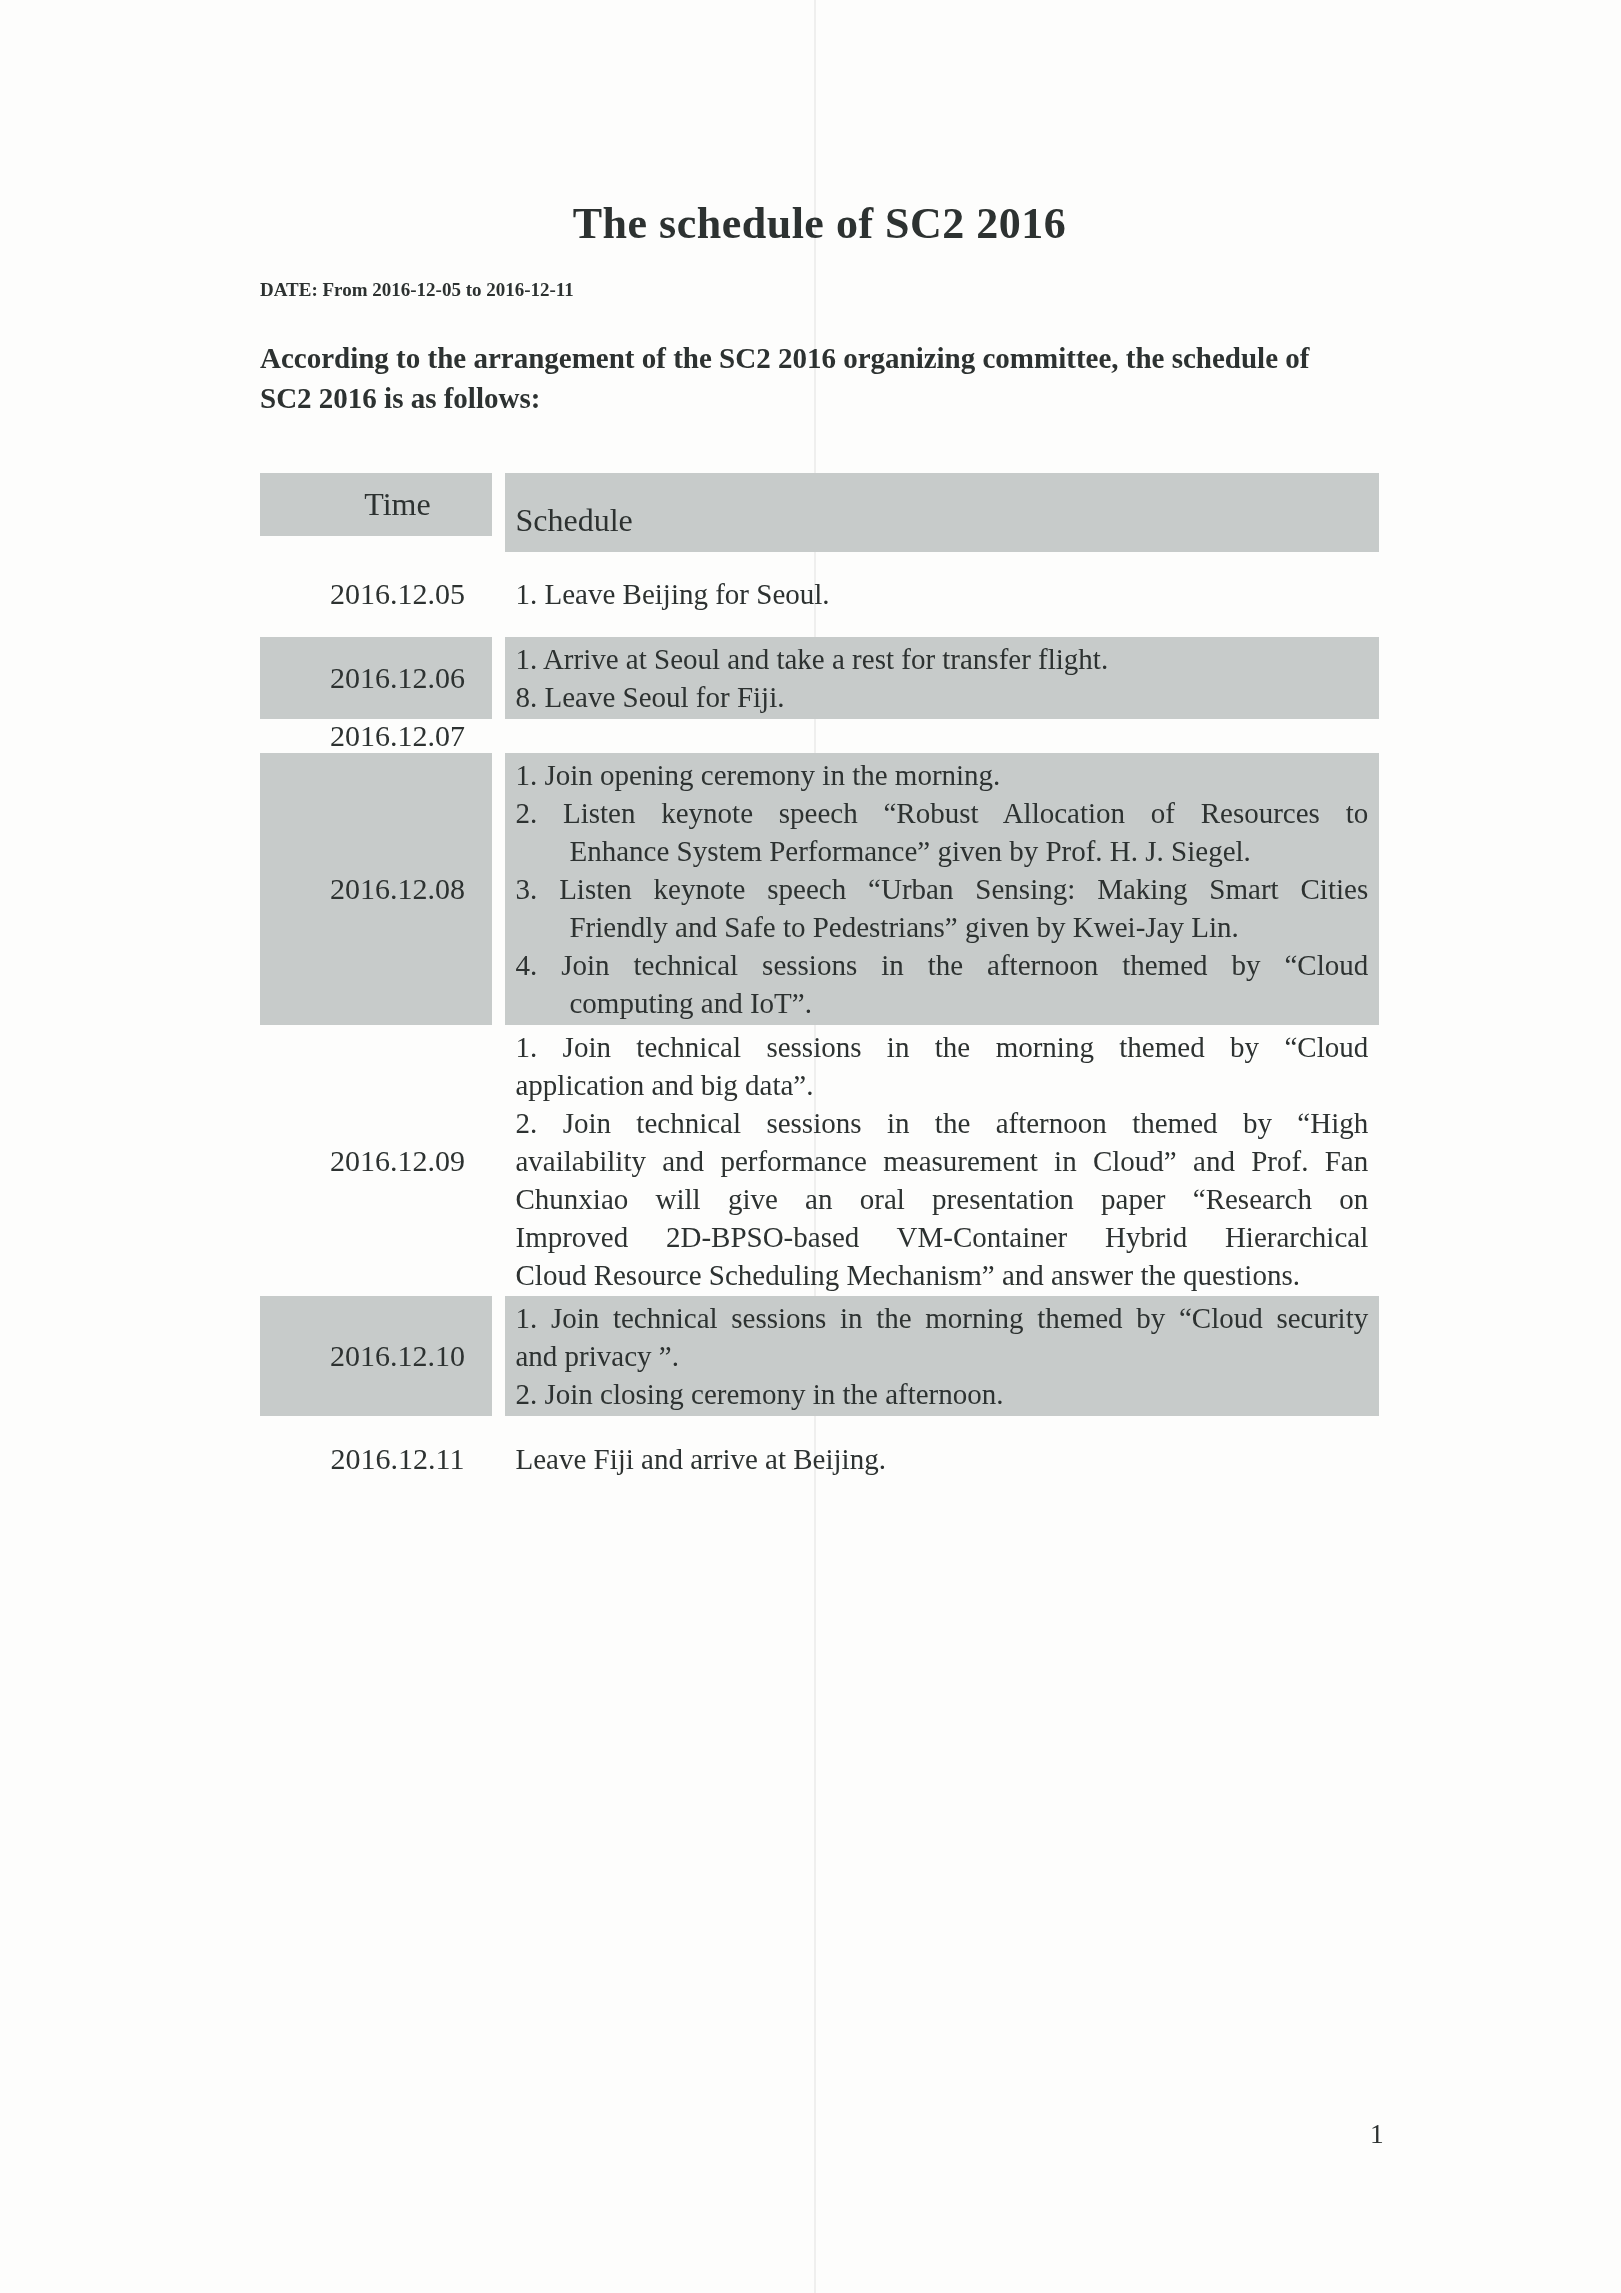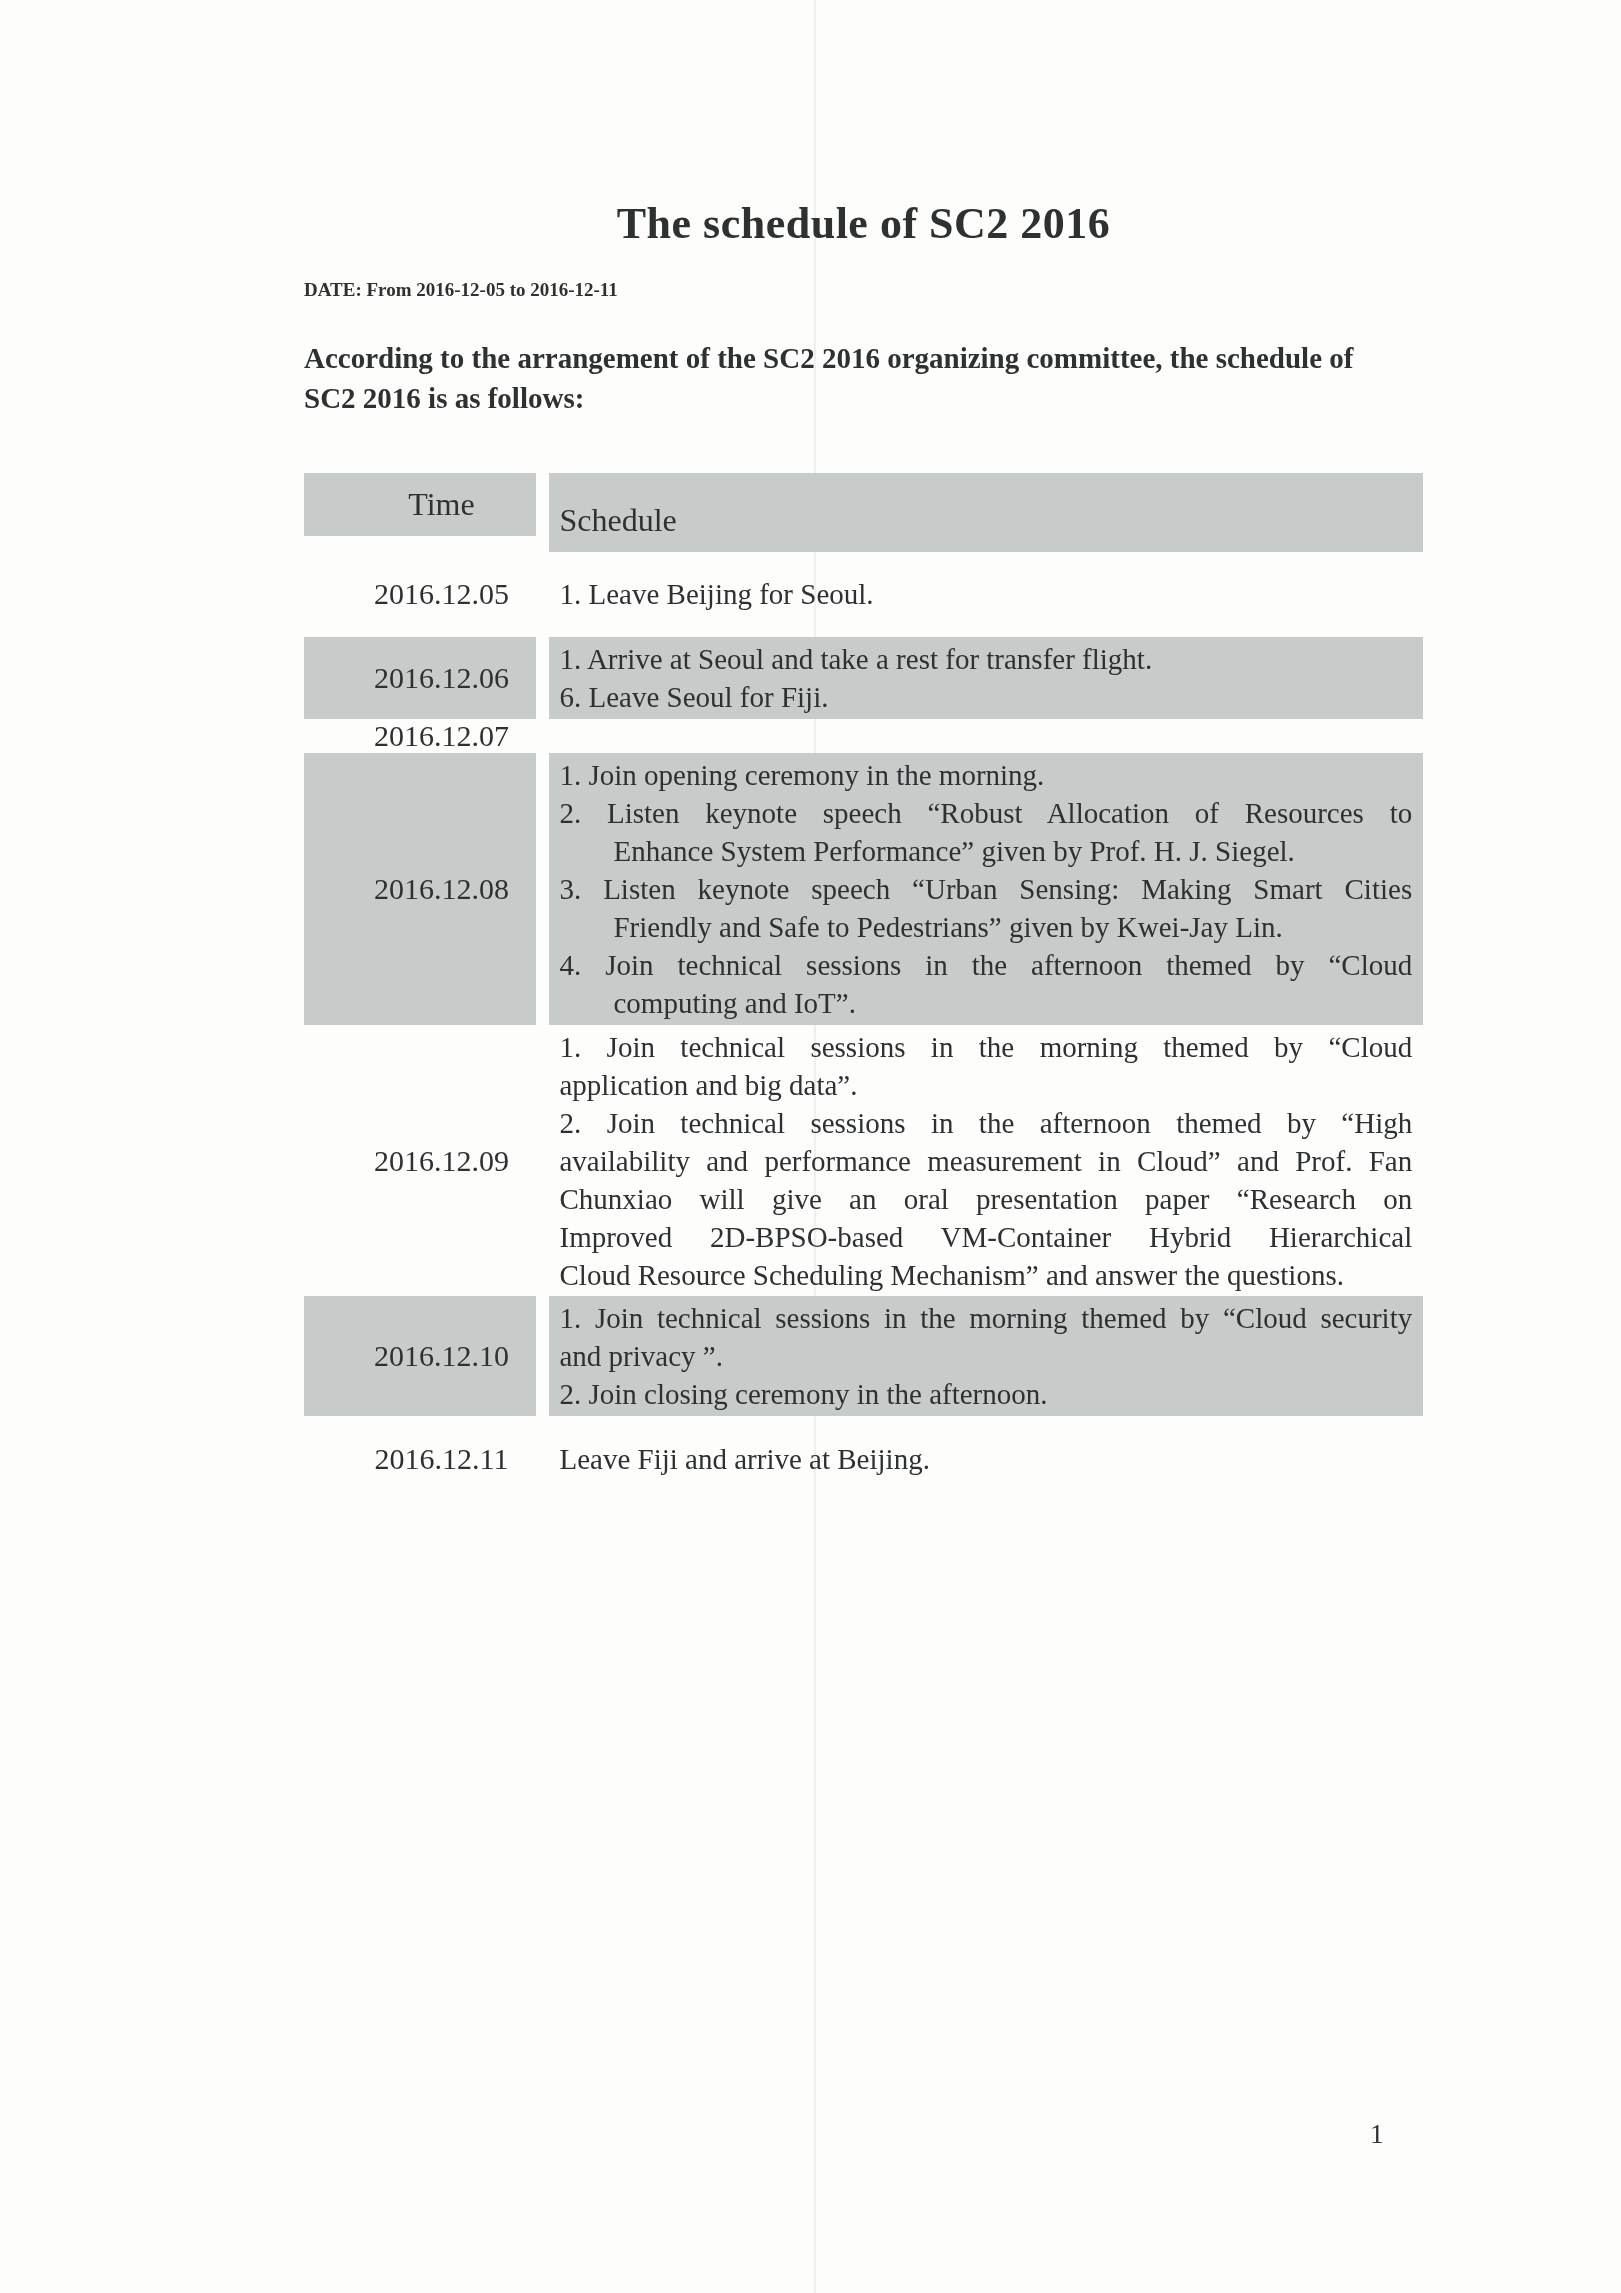--- a/index.html
+++ b/index.html
@@ -21,21 +21,20 @@
     left: 814px;
     top: 0;
     width: 2px;
     height: 100%;
     background: rgba(190, 193, 192, 0.22);
   }
   .content {
     position: relative;
     padding: 199px 0 0 260px;
     width: 1119px;
-    margin-left: 44px;
   }
   .doc-title {
     margin: 0;
     font-size: 44px;
     font-weight: bold;
     line-height: 1.15;
     text-align: center;
     letter-spacing: 0.5px;
   }
   .date-line {
@@ -140,21 +139,21 @@
             <div class="colgap"></div>
             <div class="tcell sched">
               <div class="line">1. Leave Beijing for Seoul.</div>
             </div>
           </div>
           <div class="trow">
             <div class="tcell time shaded">2016.12.06</div>
             <div class="colgap"></div>
             <div class="tcell sched shaded">
               <div class="line">1. Arrive at Seoul and take a rest for transfer flight.</div>
-              <div class="line">6. Leave Seoul for Fiji.</div>
+              <div class="line">8. Leave Seoul for Fiji.</div>
             </div>
           </div>
           <div class="trow">
             <div class="tcell time">2016.12.07</div>
             <div class="colgap"></div>
           </div>
           <div class="trow">
             <div class="tcell time shaded">2016.12.08</div>
             <div class="colgap"></div>
             <div class="tcell sched shaded">

